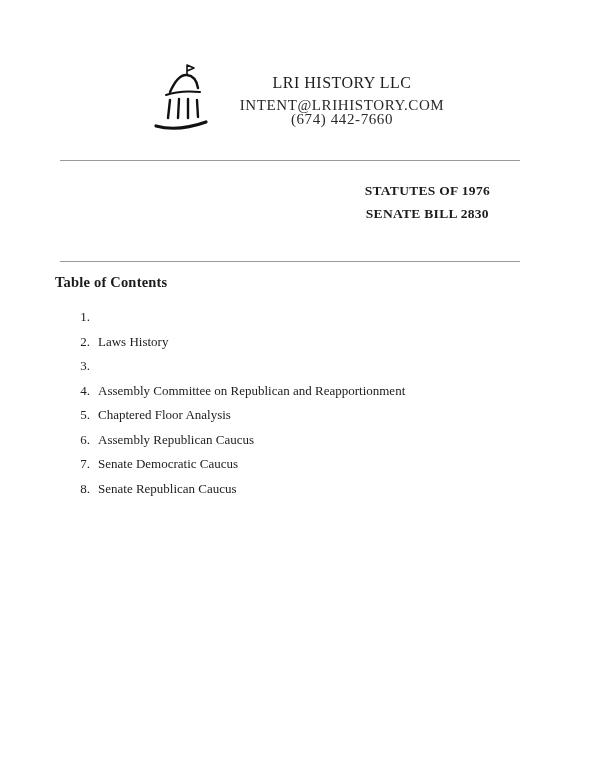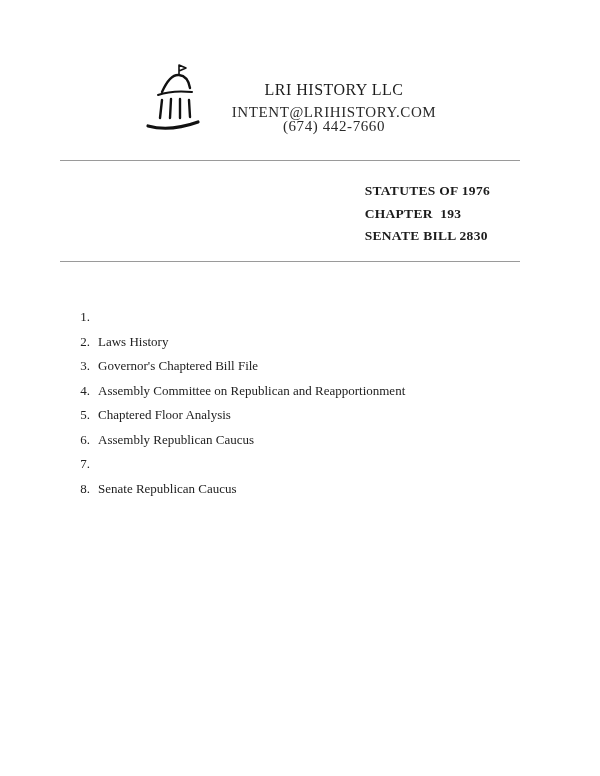--- a/index.html
+++ b/index.html
@@ -15,23 +15,23 @@
     width: 600px;
     height: 776px;
     background: #ffffff;
     overflow: hidden;
   }
 
   
   .letterhead {
     position: absolute;
     top: 58px;
-    left: 140px;
+    left: 148px;
     display: flex;
-    align-items: center;
+    align-items: flex-start;
   }
   .logo {
     width: 70px;
     height: 78px;
     margin-right: 14px;
     margin-top: 4px;
   }
   .letterhead-text {
     text-align: center;
     padding-top: 16px;
@@ -59,21 +59,21 @@
     border-top: 1px solid #9a9a9a;
   }
   .rule-1 { top: 160px; }
   .rule-2 { top: 261px; }
 
   
   .case-header {
     position: absolute;
     top: 180px;
     right: 110px;
-    text-align: left;
+    text-align: center;
   }
   .case-line {
     font-weight: bold;
     font-size: 13.5px;
     line-height: 22.5px;
     letter-spacing: 0.3px;
     white-space: pre-wrap;
   }
 
   
@@ -130,53 +130,53 @@
       <div class="company-name">LRI HISTORY LLC</div>
       <div class="contact-line">INTENT@LRIHISTORY.COM</div>
       <div class="contact-line">(674) 442-7660</div>
     </div>
   </div>
 
   <hr class="rule rule-1">
 
   <div class="case-header">
     <div class="case-line">STATUTES OF 1976</div>
-    <div class="case-line">CHAPTER  193</div>
     <div class="case-line">SENATE BILL 2830</div>
   </div>
 
   <hr class="rule rule-2">
 
+  <div class="toc-title">Table of Contents</div>
 
   <ol class="toc-list">
     <li class="toc-item">
       <span class="toc-num">1.</span>
     </li>
     <li class="toc-item">
       <span class="toc-num">2.</span>
       <span class="toc-label">Laws History</span>
     </li>
     <li class="toc-item">
       <span class="toc-num">3.</span>
-      <span class="toc-label">Governor's Chaptered Bill File</span>
     </li>
     <li class="toc-item">
       <span class="toc-num">4.</span>
       <span class="toc-label">Assembly Committee on Republican and Reapportionment</span>
     </li>
     <li class="toc-item">
       <span class="toc-num">5.</span>
       <span class="toc-label">Chaptered Floor Analysis</span>
     </li>
     <li class="toc-item">
       <span class="toc-num">6.</span>
       <span class="toc-label">Assembly Republican Caucus</span>
     </li>
     <li class="toc-item">
       <span class="toc-num">7.</span>
+      <span class="toc-label">Senate Democratic Caucus</span>
     </li>
     <li class="toc-item">
       <span class="toc-num">8.</span>
       <span class="toc-label">Senate Republican Caucus</span>
     </li>
   </ol>
 
 </div>
 
 </body></html>

